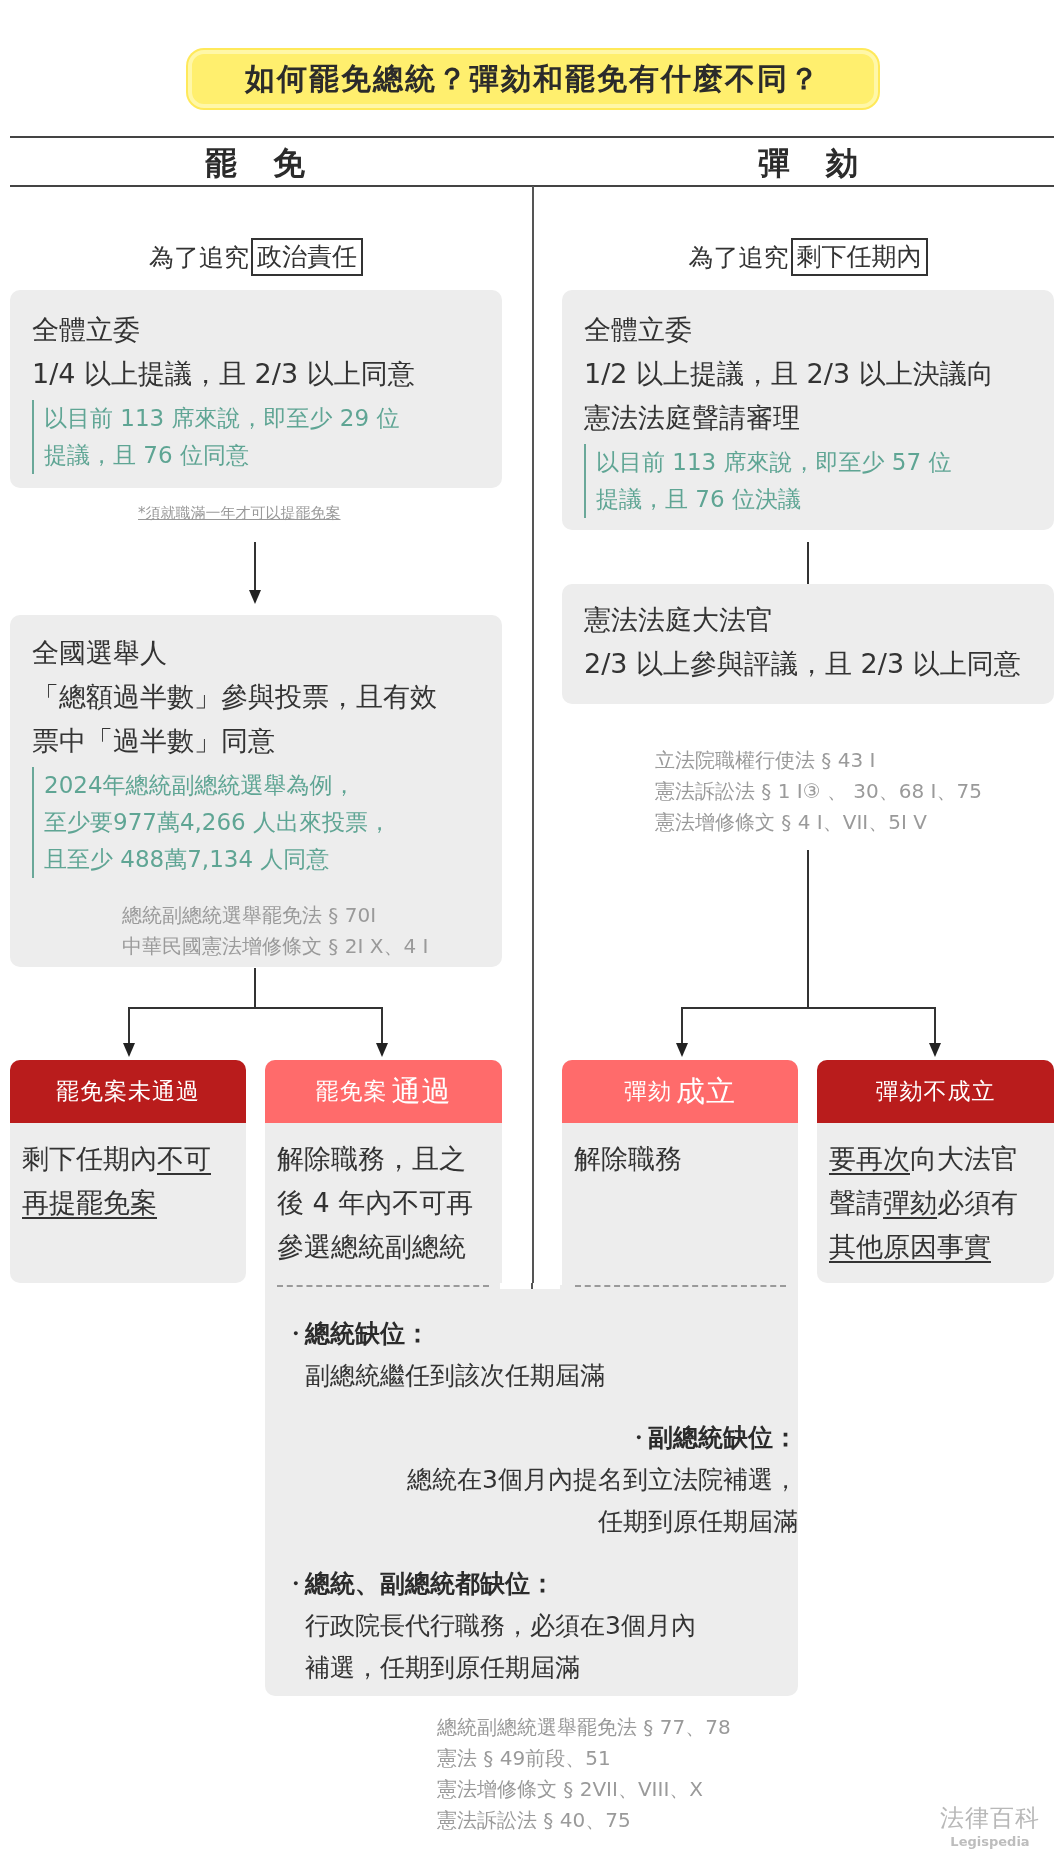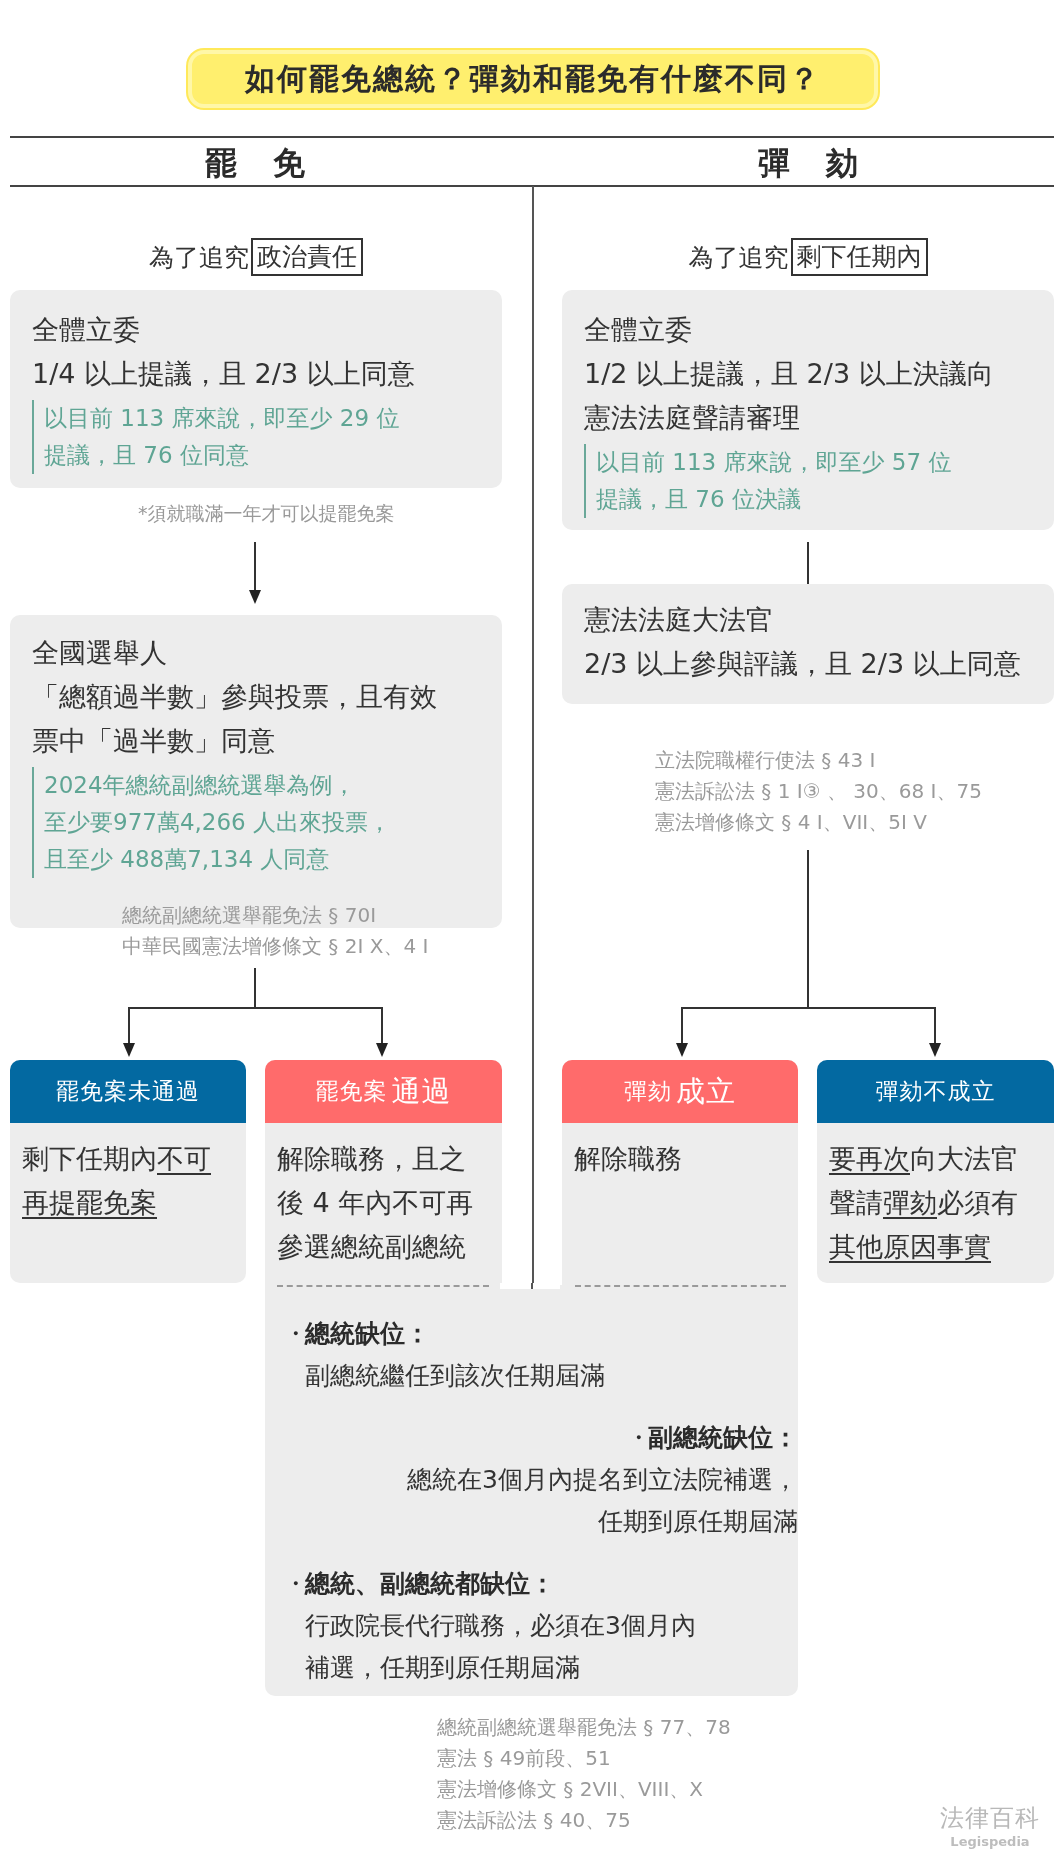--- a/index.html
+++ b/index.html
@@ -33,21 +33,21 @@
 
   .cite { font-size: 20px; line-height: 31px; color: #9a9a9a; white-space: nowrap; }
   .cite .line { display: block; }
 
   .vline { width: 2px; background: #333; }
   .hline { height: 2px; background: #333; }
   .arrowhead { width: 0; height: 0; border-left: 6px solid transparent; border-right: 6px solid transparent; border-top: 14px solid #222; }
 
   .result { border-radius: 10px; overflow: hidden; background: #EDEDED; }
   .result-head { height: 63px; display: flex; align-items: center; justify-content: center; color: #fff; font-size: 23px; letter-spacing: 1px; }
-  .result-head.gray { background: #0369a1; }
+  .result-head.gray { background: #b91c1c; }
   .result-head.red { background: #FF6B6B; }
   .result-head .big { font-size: 29px; margin-left: 4px; }
   .result-body { font-size: 27px; line-height: 44px; color: #333; padding: 14px 12px 0 12px; }
   .result-body .line { display: block; white-space: nowrap; }
   .u { text-decoration: underline; text-underline-offset: 5px; }
 
   .dash { border-top: 2px dashed #9a9a9a; height: 0; }
 
   .consequence { left: 265px; top: 1285px; width: 533px; height: 411px; background: #EDEDED; border-radius: 0 0 10px 10px; }
   .cons-item { padding-left: 18px; }
@@ -81,26 +81,26 @@
   <div class="card-text" style="padding-top:18px;">
     <span class="line">全體立委</span>
     <span class="line">1/4 以上提議，且 2/3 以上同意</span>
   </div>
   <div class="green-note">
     <span class="line">以目前 113 席來說，即至少 29 位</span>
     <span class="line">提議，且 76 位同意</span>
   </div>
 </div>
 
-<div class="abs cite" style="left:138px; top:498px; font-size:19px; color:#999;">*須就職滿一年才可以提罷免案</div>
+<div class="abs cite" style="left:138px; top:498px; font-size:15px; color:#999;text-decoration:underline;">*須就職滿一年才可以提罷免案</div>
 
 <div class="abs vline" style="left:254px; top:542px; height:50px;"></div>
 <div class="abs arrowhead" style="left:249px; top:590px;"></div>
 
-<div class="abs card" style="left:10px; top:615px; width:492px; height:313px;">
+<div class="abs card" style="left:10px; top:615px; width:492px; height:352px;">
   <div class="card-text" style="padding-top:16px;">
     <span class="line">全國選舉人</span>
     <span class="line">「總額過半數」參與投票，且有效</span>
     <span class="line">票中「過半數」同意</span>
   </div>
   <div class="green-note">
     <span class="line">2024年總統副總統選舉為例，</span>
     <span class="line">至少要977萬4,266 人出來投票，</span>
     <span class="line">且至少 488萬7,134 人同意</span>
   </div>

